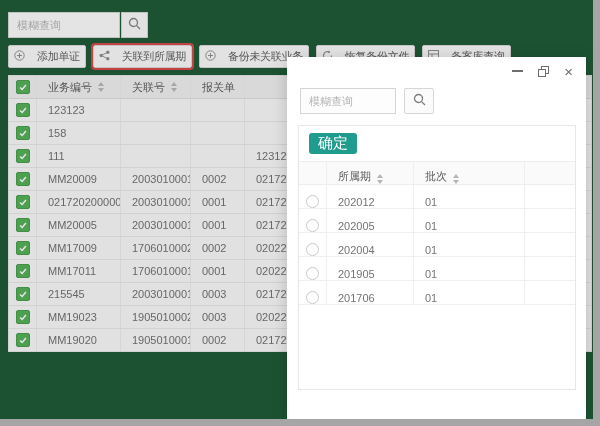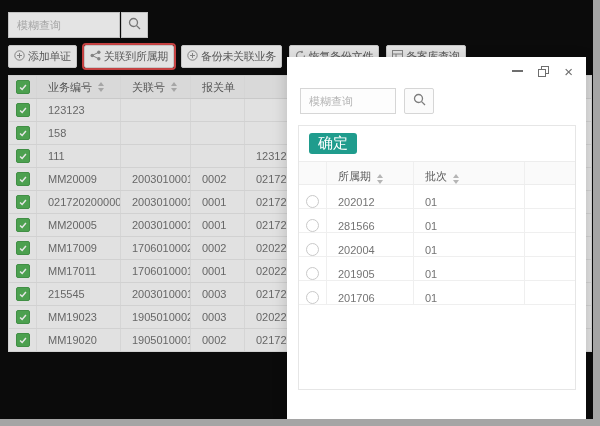--- a/index.html
+++ b/index.html
@@ -1,28 +1,28 @@
 <!DOCTYPE html>
 <html><head>
 <meta charset="utf-8">
 <style>
   * { margin:0; padding:0; box-sizing:border-box; }
   html,body { width:600px; height:426px; }
   body { font-family:"Liberation Sans","DejaVu Sans",sans-serif; background:#efefef; position:relative; overflow:hidden; }
-  .screen { position:absolute; inset:0; background:#000000;padding-left:20px; }
+  .screen { position:absolute; inset:0; background:#14532d;padding-left:20px; }
 
   
   .page { position:absolute; inset:0; }
   .search-row { position:absolute; left:8px; top:12px; display:flex; }
   .txt-input { width:112px; height:26px; border:1px solid #d6d6d6; background:#fdfdfd; font-size:11px; color:#666; padding:0 8px; outline:none; }
   .txt-input::placeholder { color:#b3b3b3; }
   .icon-btn { width:27px; height:26px; margin-left:1px; border:1px solid #d6d6d6; background:#fbfbfb; display:flex; align-items:center; justify-content:center; cursor:pointer; }
 
   .toolbar { position:absolute; left:8px; top:45px; display:flex; gap:7px; align-items:flex-start; }
-  .tb-btn { display:inline-flex; align-items:center; gap:3px; height:23px; padding:0 5px; border:1px solid #d9d9d9; border-radius:2px; background:#fbfbfb; font-size:11px; letter-spacing:-0.3px; color:#595959; white-space:nowrap; cursor:pointer; }
+  .tb-btn { display:inline-flex; align-items:center; gap:12px; height:23px; padding:0 5px; border:1px solid #d9d9d9; border-radius:2px; background:#fbfbfb; font-size:11px; letter-spacing:-0.3px; color:#595959; white-space:nowrap; cursor:pointer; }
   .tb-btn.hl { outline:2px solid #d94040; }
 
   
   .mtbl { position:absolute; left:8px; top:75px; width:584px; }
   .grid { display:grid; grid-template-columns:28px 84px 70px 54px 100px 1fr 20px; align-items:center; }
   .thead { height:24px; background:#f0f0f0; border:1px solid #e3e3e3; border-bottom:1px solid #dedede; font-size:11px; color:#555; }
   .th,.td { height:100%; display:flex; align-items:center; padding:0 11px; overflow:hidden; white-space:nowrap; border-right:1px solid #ececec; }
   .th:last-child,.td:last-child { border-right:none; }
   .th.cb,.td.cb { justify-content:center; padding:0; }
   .tr { height:23px; background:#fafafa; border-left:1px solid #e7e7e7; border-right:1px solid #e7e7e7; border-bottom:1px solid #e7e7e7; font-size:11px; color:#6b6b6b; }
@@ -401,21 +401,21 @@
             </div>
       <div class="td">202012</div>
       <div class="td">01</div>
       <div class="td"></div>
     </div>
 
     <div class="m-tr mgrid">
       <div class="td cb">
               <span class="radio"></span>
             </div>
-      <div class="td">281566</div>
+      <div class="td">202005</div>
       <div class="td">01</div>
       <div class="td"></div>
     </div>
 
     <div class="m-tr mgrid">
       <div class="td cb">
               <span class="radio"></span>
             </div>
       <div class="td">202004</div>
       <div class="td">01</div>

